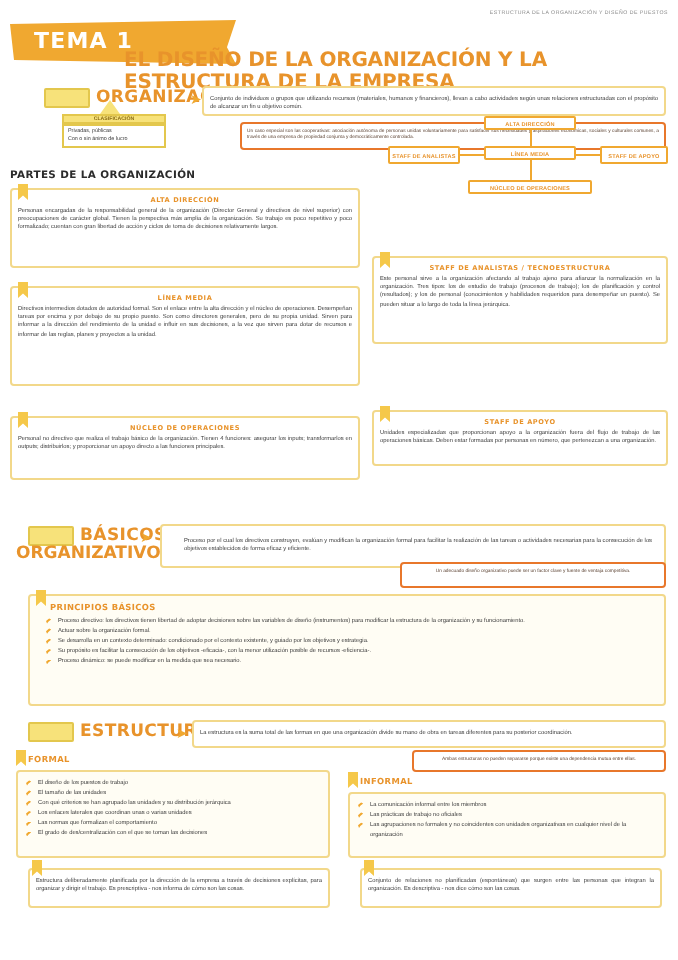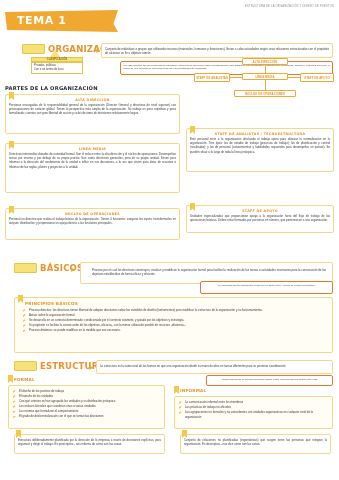--- a/index.html
+++ b/index.html
@@ -108,20 +108,21 @@
 </head>
 <body>
 
 <div class="page">
 
   <div class="hdr-right">ESTRUCTURA DE LA ORGANIZACIÓN Y DISEÑO DE PUESTOS</div>
 
   <div class="tema-banner">
     <span>TEMA 1</span>
   </div>
+  <div class="title-main">EL DISEÑO DE LA ORGANIZACIÓN Y LA ESTRUCTURA DE LA EMPRESA</div>
 
   <div class="tag" style="left:22px;top:44px;">
     <span class="chip"></span>
     <span class="tl">ORGANIZACIÓN</span>
   </div>
   <div class="arrow" style="left:95px;top:47px;">➤</div>
 
   <div class="box" style="left:101px;top:43px;width:232px;height:15px;">
     <div class="para">Conjunto de individuos o grupos que utilizando recursos (materiales, humanos y financieros), llevan a cabo actividades según unas relaciones estructuradas con el propósito de alcanzar un fin u objetivo común.</div>
   </div>
@@ -183,20 +184,21 @@
   <div class="box" style="left:186px;top:205px;width:148px;height:28px;">
     <div class="sub-h">STAFF DE APOYO</div>
     <div class="para">Unidades especializadas que proporcionan apoyo a la organización fuera del flujo de trabajo de las operaciones básicas. Deben estar formadas por personas en número, que pertenezcan a una organización.</div>
   </div>
   <div class="bookmark" style="left:190px;top:203px;"></div>
 
   <div class="tag" style="left:14px;top:263px;">
     <span class="chip"></span>
     <span class="tl">BÁSICOS</span>
   </div>
+  <div class="tl" style="position:absolute;left:8px;top:272px;color:#e8932b;font-size:8.5px;font-weight:bold;font-family:'DejaVu Sans',sans-serif;">ORGANIZATIVO</div>
   <div class="arrow" style="left:70px;top:266px;">➤</div>
 
   <div class="box" style="left:80px;top:262px;width:253px;height:22px;">
     <div class="para" style="padding:2px 3px 0 8px;">Proceso por el cual los directivos construyen, evalúan y modifican la organización formal para facilitar la realización de las tareas o actividades necesarias para la consecución de los objetivos establecidos de forma eficaz y eficiente.</div>
   </div>
 
   <div class="note-orange" style="left:200px;top:281px;width:133px;height:13px;">
     <span>Un adecuado diseño organizativo puede ser un factor clave y fuente de ventaja competitiva.</span>
   </div>
 

